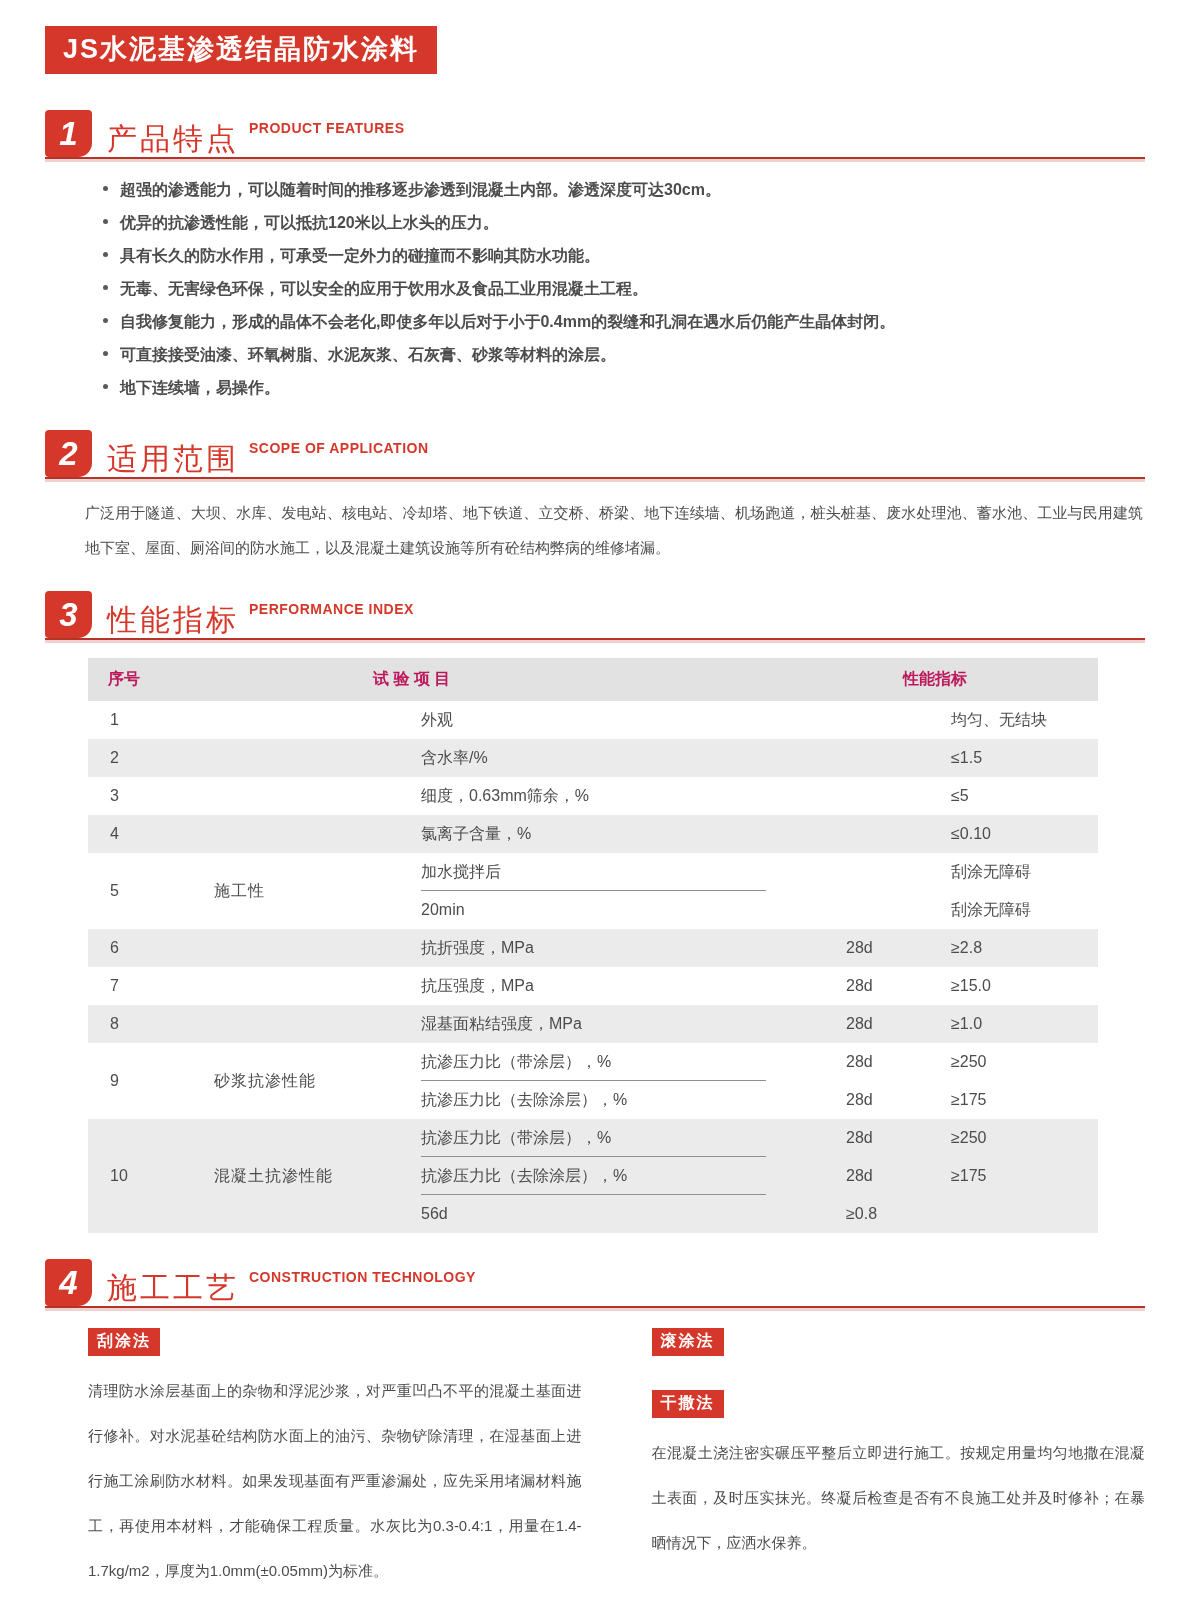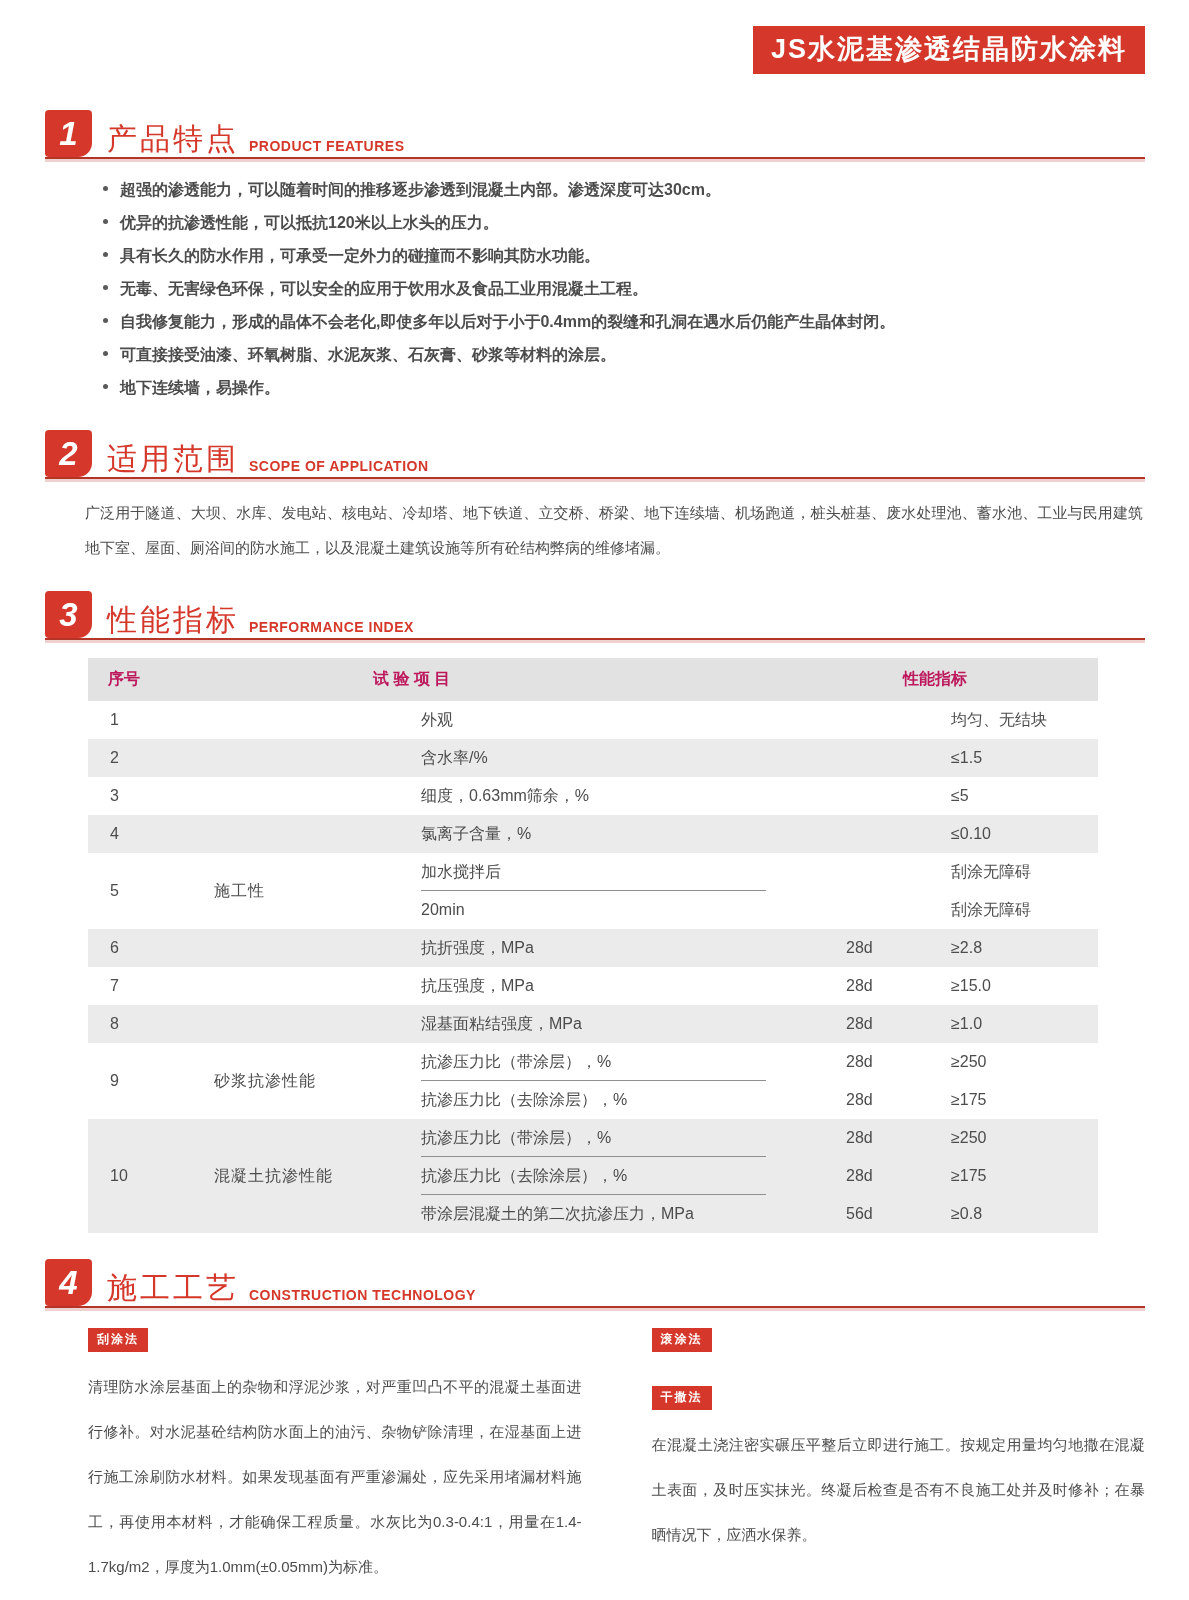--- a/index.html
+++ b/index.html
@@ -5,21 +5,21 @@
   * { margin:0; padding:0; box-sizing:border-box; }
   html,body { background:#ffffff; }
   body {
     width:1189px; height:1600px; overflow:hidden;
     font-family:"Liberation Sans","DejaVu Sans",sans-serif;
     color:var(--text,#4c4c4c);
   }
   .page { padding:26px 44px 0 45px; }
 
   
-  .banner-wrap { text-align:right; margin-bottom:36px; }
+  .banner-wrap { text-align:left; margin-bottom:36px; }
   .banner {
     display:inline-block; background:var(--accent,#d5382a); color:#fff;
     font-size:27px; font-weight:bold; letter-spacing:2px;
     padding:5px 18px 7px;
   }
 
   
   .sec-header {
     display:flex; align-items:flex-end;
     border-bottom:2px solid var(--line,#b43427);
@@ -32,21 +32,21 @@
     font-size:33px; font-weight:bold; font-style:italic;
     display:flex; align-items:center; justify-content:center;
     border-radius:4px 4px 14px 4px;
   }
   .sec-title {
     color:var(--accent,#d5382a); font-size:30px; font-weight:normal;
     letter-spacing:3px; margin-left:15px; line-height:1; padding-bottom:3px;
   }
   .sec-sub {
     color:var(--accent,#d5382a); font-size:14px; font-weight:bold;
-    letter-spacing:.5px; margin-left:10px; padding-bottom:3px;
+    letter-spacing:.5px; margin-left:10px; padding-bottom:21px;
   }
 
   
   .features { margin:14px 0 4px 58px;font-weight:bold; }
   .feature { display:flex; align-items:baseline; font-size:16px; line-height:33px; color:var(--text,#4c4c4c); }
   .feature .dot {
     flex:0 0 5px; width:5px; height:5px; border-radius:50%;
     background:#5a5a5a; margin-right:12px; position:relative; top:-4px;
   }
 
@@ -74,21 +74,21 @@
     content:""; position:absolute; left:0; bottom:0;
     width:345px; height:1px; background:#8f8f8f;
   }
   .pt-item { padding-right:6px; }
 
   
   .methods { display:flex; gap:70px; margin:20px 0 0 43px; }
   .method-col { flex:1; min-width:0; }
   .badge {
     display:inline-block; background:var(--accent,#d5382a); color:#fff;
-    font-size:12px; font-weight:bold; padding:3px 9px 4px; letter-spacing:2px;
+    font-size:16px; font-weight:bold; padding:3px 9px 4px; letter-spacing:2px;
   }
   .method-text {
     margin-top:12px; font-size:15px; line-height:45px;
     text-align:justify; color:var(--text,#4c4c4c);
   }
   .badge-spacer { height:34px; }
 </style>
 </head>
 <body>
 
@@ -272,21 +272,20 @@
               <div class="pt-item">抗渗压力比（带涂层），%</div>
               <div class="pt-age">28d</div>
               <div class="pt-index">≥250</div>
             </div>
             <div class="subrow divided">
               <div class="pt-item">抗渗压力比（去除涂层），%</div>
               <div class="pt-age">28d</div>
               <div class="pt-index">≥175</div>
             </div>
             <div class="subrow">
-              <div class="pt-item">带涂层混凝土的第二次抗渗压力，MPa</div>
               <div class="pt-age">56d</div>
               <div class="pt-index">≥0.8</div>
             </div>
           </div>
         </div>
       </div>
   </div>
 
   <div class="sec-header">
     <span class="sec-num">4</span>

